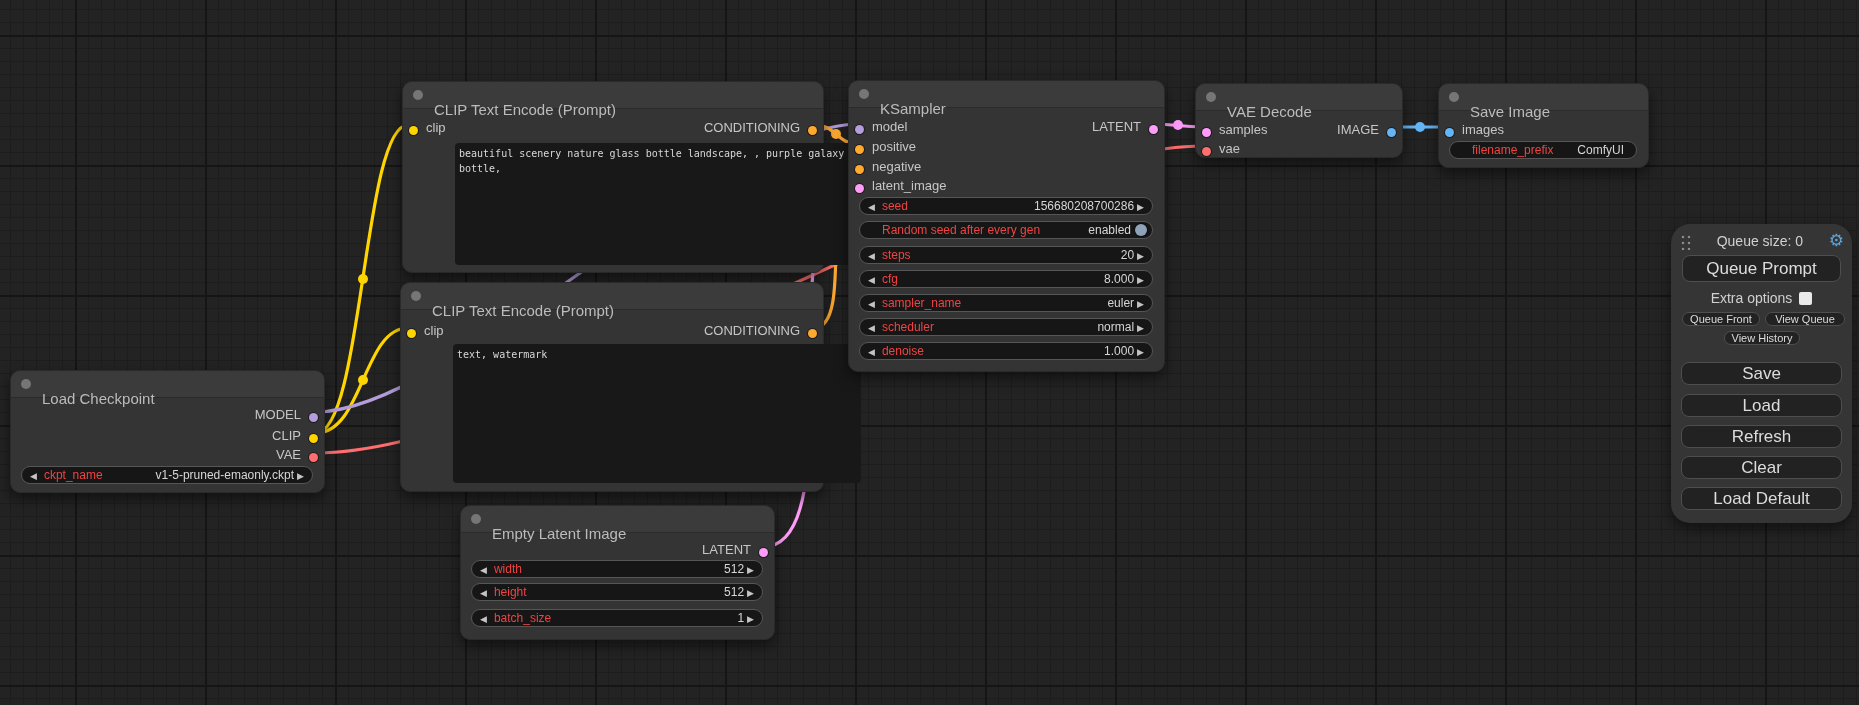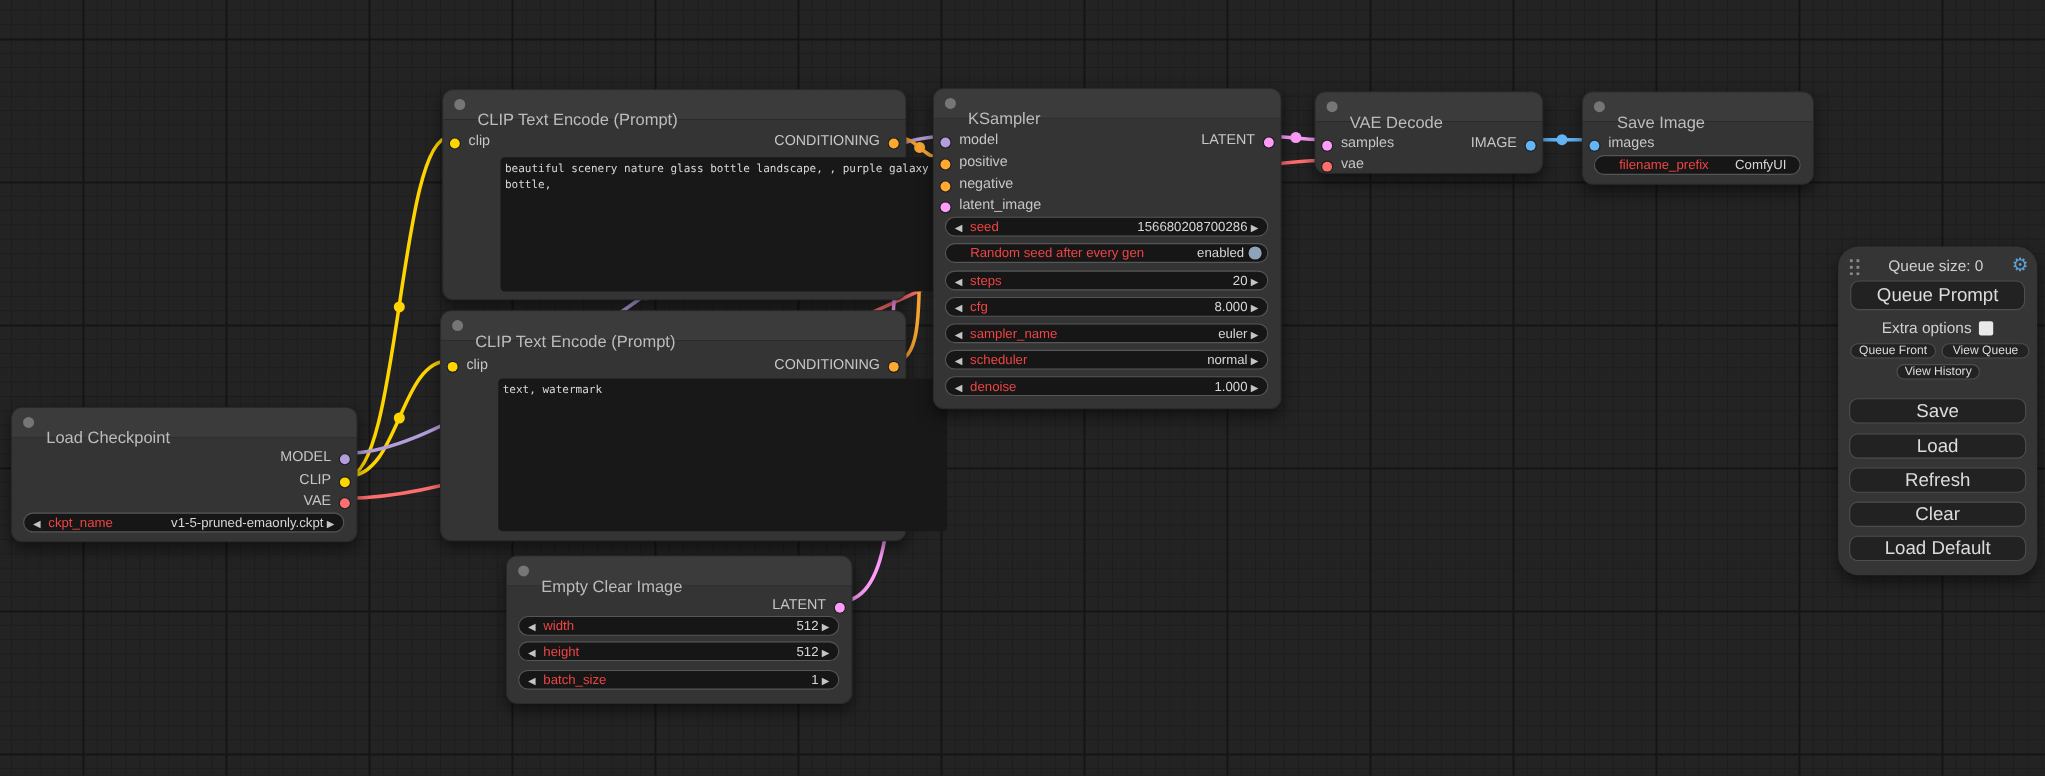--- a/index.html
+++ b/index.html
@@ -146,21 +146,21 @@
     <div class="slot out" style="top:37px">
       <span class="slabel">CONDITIONING</span>
       <span class="sdot" style="background:#FFA931"></span>
     </div>
     <div class="ta" style="left:8px;top:61px;width:408px;height:139px;">text, watermark</div>
   </div>
 
   <div class="node" style="left:460px;top:505px;width:315px;height:135px;">
     <div class="nheader">
       <span class="ndot"></span>
-      <span class="ntitle">Empty Clear Image</span>
+      <span class="ntitle">Empty Latent Image</span>
     </div>
     <div class="slot out" style="top:33px">
       <span class="slabel">LATENT</span>
       <span class="sdot" style="background:#FF9CF9"></span>
     </div>
     <div class="widget" style="top:54px">
       <span class="warrow"></span>
       <span class="wlabel">width</span>
       <span class="wvalue">512</span>
       <span class="warrow r"></span>

